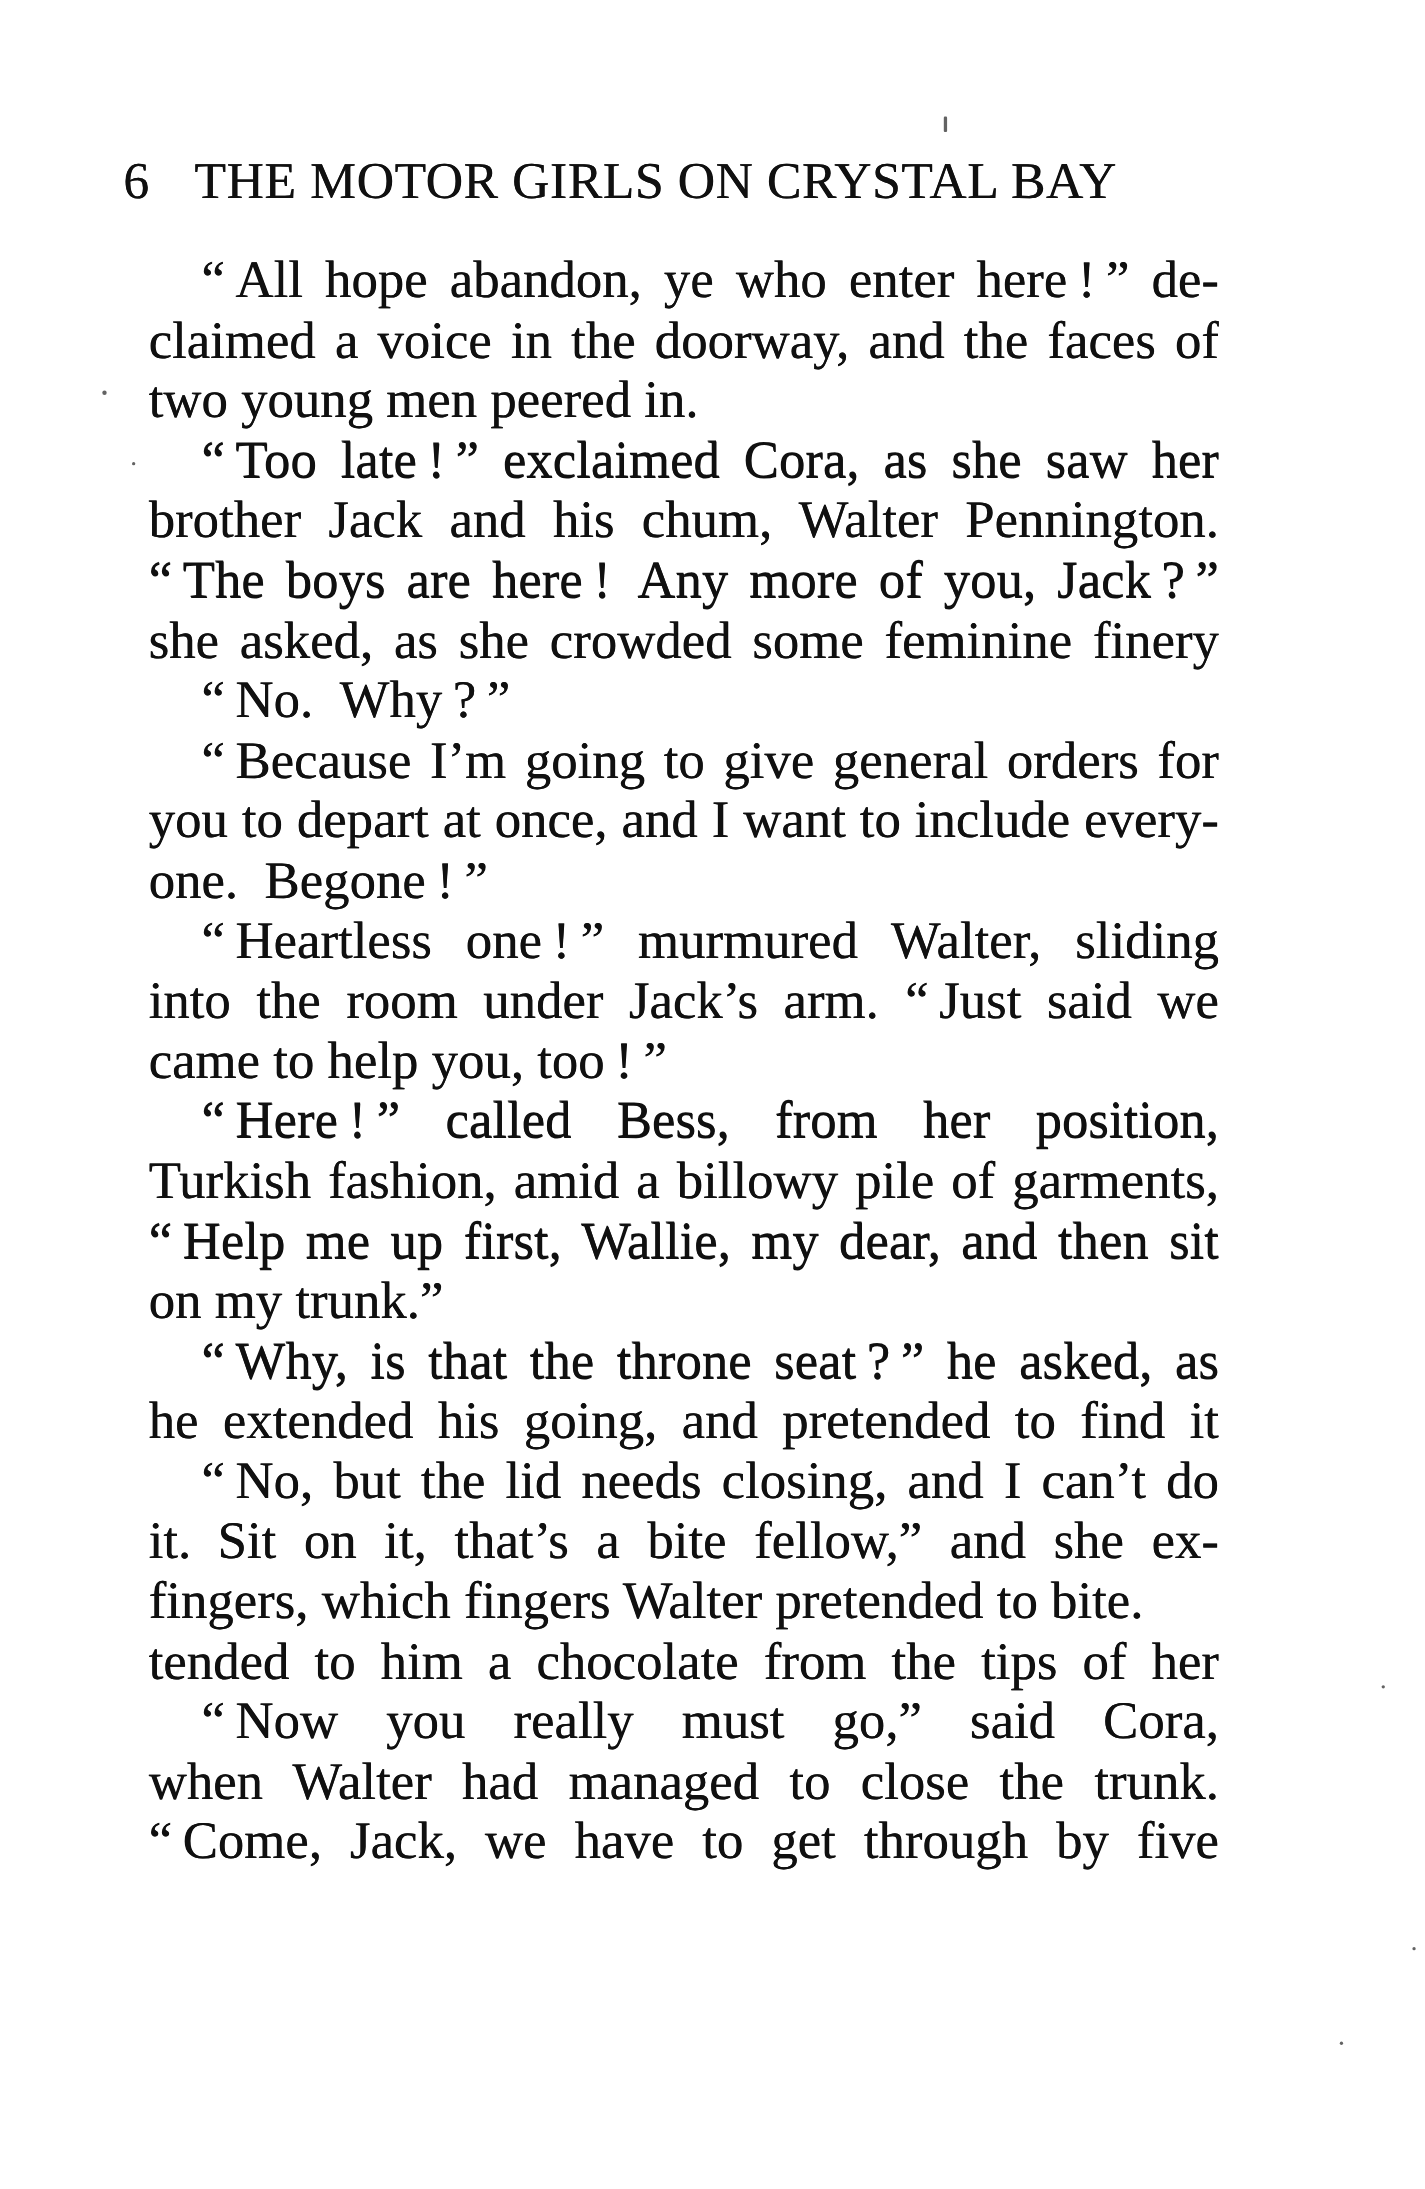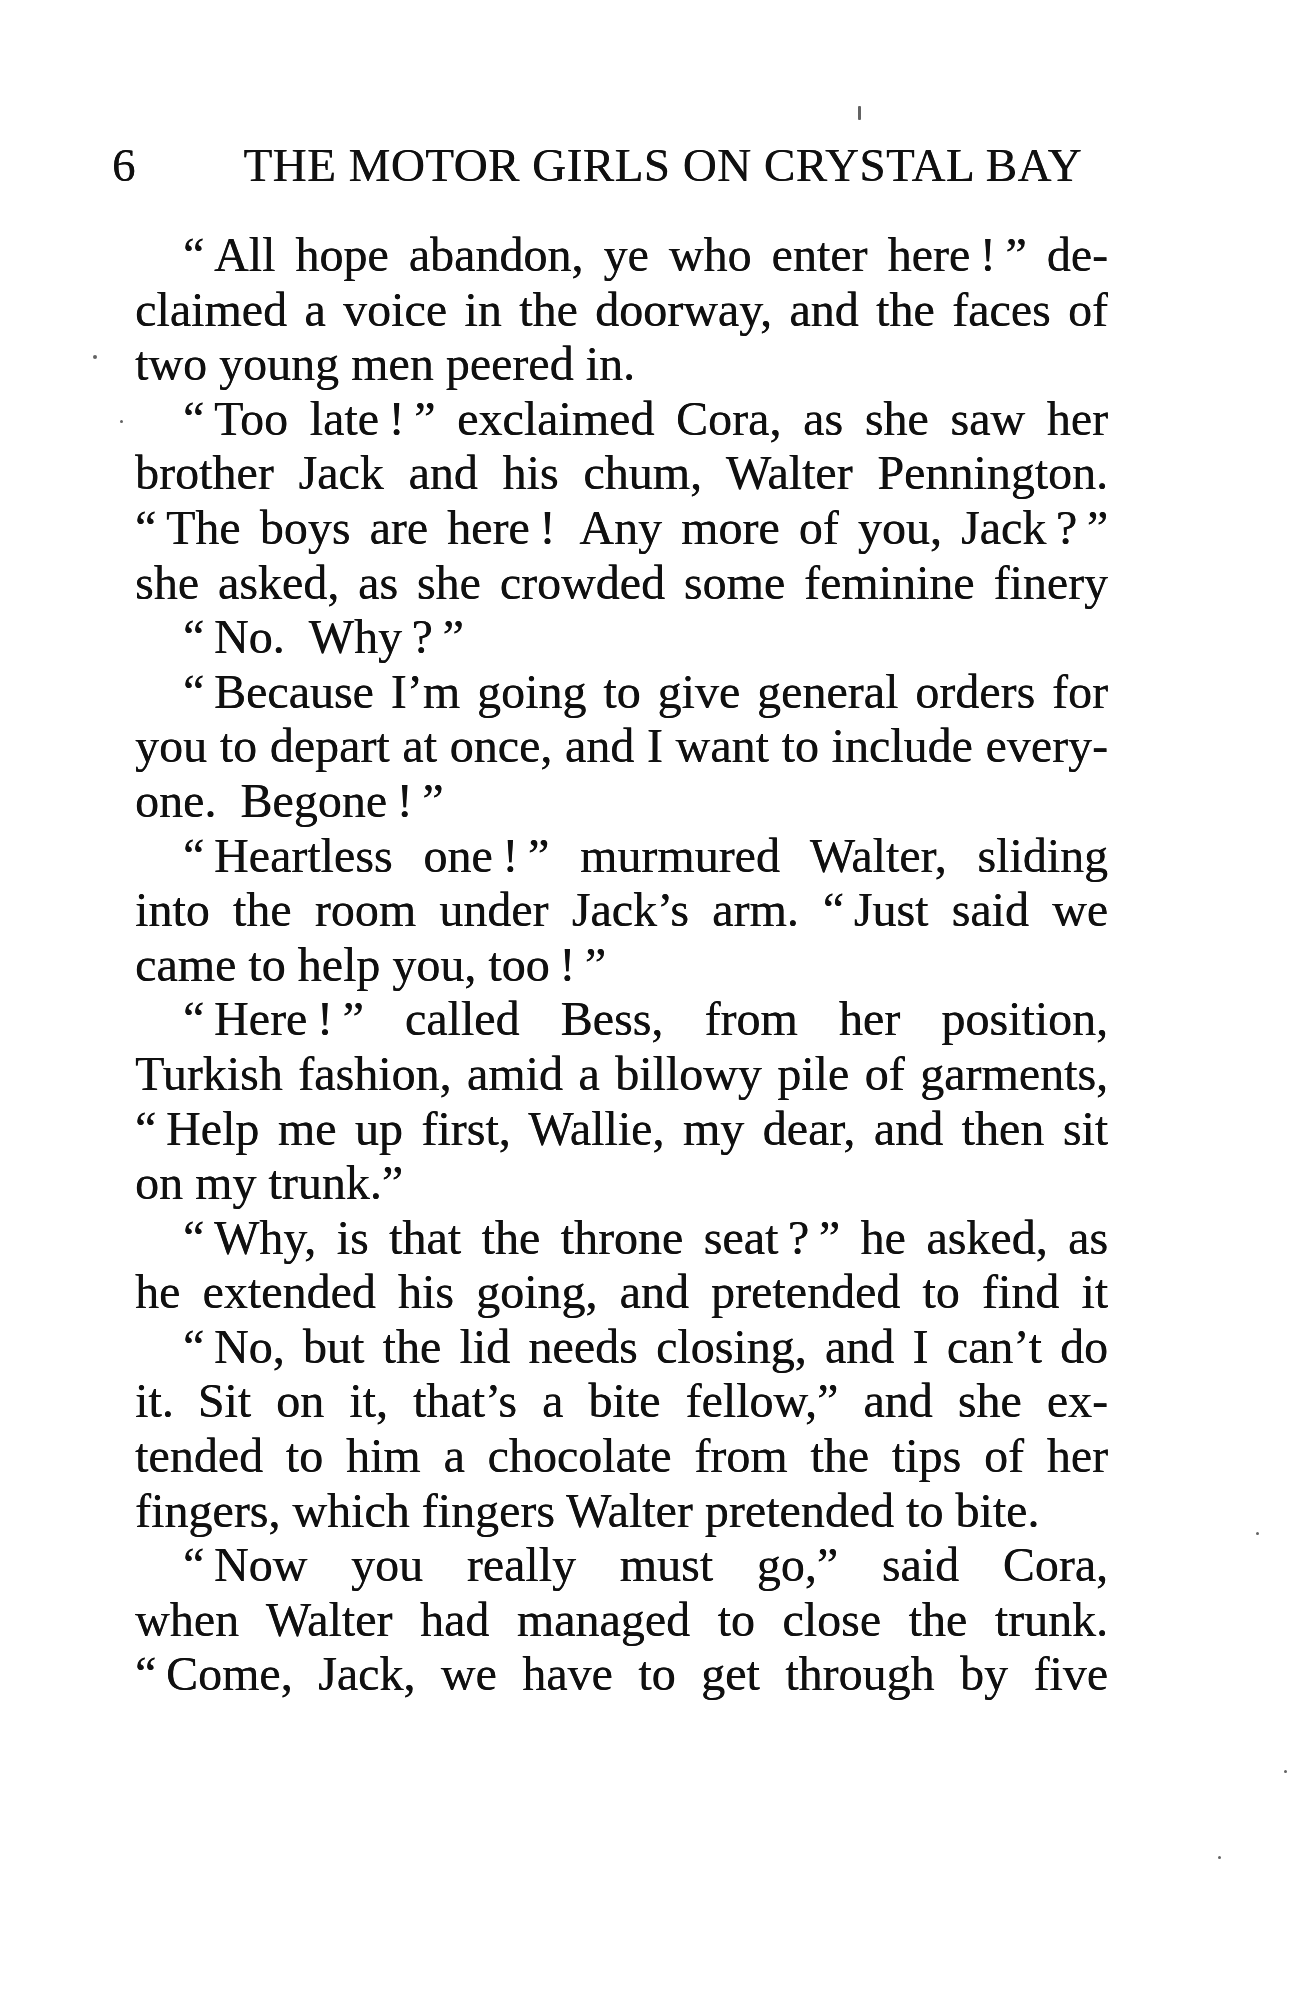--- a/index.html
+++ b/index.html
@@ -22,21 +22,21 @@
     width: 998px;
     height: 54px;
     font-size: 47px;
     line-height: 54px;
     text-shadow: 0.35px 0.25px 0 currentColor;
     white-space: nowrap;
   }
   .page-num { position: absolute; left: 2px; top: 0; }
   .head-title {
     display: block;
-    text-align: right;
+    text-align: center;
     padding-right: 26px;
     letter-spacing: 0.5px;
   }
 
   .text-block {
     position: absolute;
     left: 110px;
     top: 228px;
     width: 998px;
     font-size: 48px;
@@ -103,22 +103,22 @@
         <div class="line">“ Help me up first, Wallie, my dear, and then sit</div>
         <div class="line last">on my trunk.”</div>
       </div>
       <div class="para">
         <div class="line first">“ Why, is that the throne seat ? ” he asked, as</div>
         <div class="line">he extended his going, and pretended to find it</div>
       </div>
       <div class="para">
         <div class="line first">“ No, but the lid needs closing, and I can’t do</div>
         <div class="line">it. Sit on it, that’s a bite fellow,” and she ex-</div>
+        <div class="line last">fingers, which fingers Walter pretended to bite.</div>
         <div class="line">tended to him a chocolate from the tips of her</div>
-        <div class="line last">fingers, which fingers Walter pretended to bite.</div>
       </div>
       <div class="para">
         <div class="line first">“ Now you really must go,” said Cora, seriously,</div>
         <div class="line">when Walter had managed to close the trunk.</div>
         <div class="line">“ Come, Jack, we have to get through by five</div>
       </div>
     </main>
 
   <div class="speck tick" style="left:858px; top:106px; width:3px; height:14px;"></div>
   <div class="speck" style="left:93px;  top:355px;  width:4px; height:4px;"></div>

